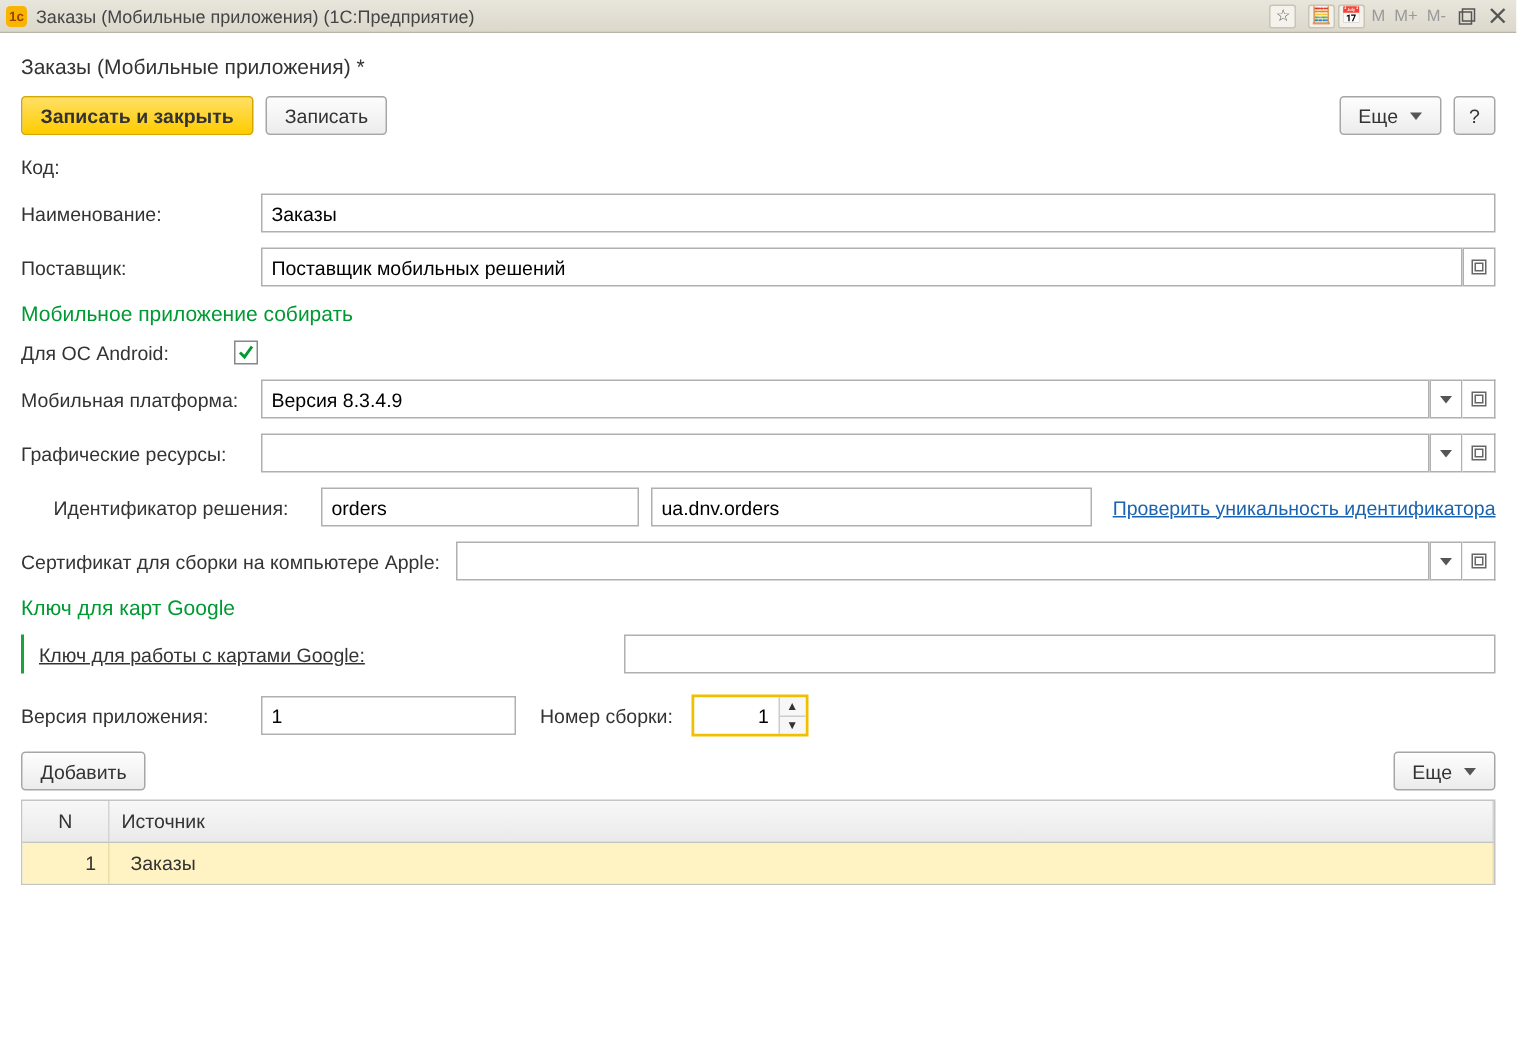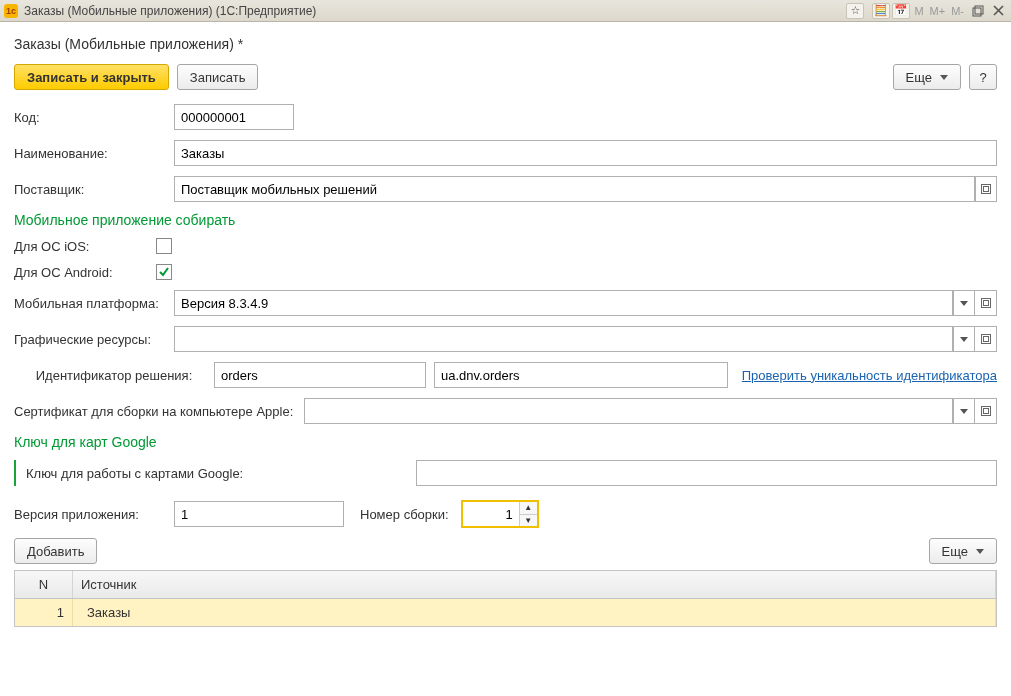--- a/index.html
+++ b/index.html
@@ -249,21 +249,20 @@
   <div class="toolbar">
     <button class="btn primary">Записать и закрыть</button>
     <button class="btn">Записать</button>
     <div class="grow"></div>
     <button class="btn more">Еще</button>
     <button class="btn help">?</button>
   </div>
 
   <div class="form-row">
     <span class="label w160">Код:</span>
-    <input type="text" class="field sm" value="000000001" style="">
   </div>
 
   <div class="form-row">
     <span class="label w160">Наименование:</span>
     <input type="text" class="field" style="flex: 1 1 0%;" value="Заказы">
   </div>
 
   <div class="form-row">
     <span class="label w160">Поставщик:</span>
     <div class="input-combo">
@@ -272,26 +271,20 @@
         <svg viewBox="0 0 12 12">
             <rect x="1.5" y="1.5" width="9" height="9" stroke="#666" fill="none"></rect>
             <rect x="3.5" y="3.5" width="5" height="5" stroke="#666" fill="none"></rect>
           </svg>
       </div>
     </div>
   </div>
 
   <div class="section-title">Мобильное приложение собирать</div>
 
-  <div class="form-row">
-    <span class="label" style="width:142px;">Для ОС iOS:</span>
-    <span class="check">
-      
-    </span>
-  </div>
 
   <div class="form-row">
     <span class="label" style="width:142px;">Для ОС Android:</span>
     <span class="check checked">
       <svg width="12" height="12" viewBox="0 0 12 12">
           <polyline points="2,6 5,9 10,2" stroke="#009933" stroke-width="2" fill="none"></polyline>
         </svg>
     </span>
   </div>
 
@@ -342,21 +335,21 @@
             <rect x="1.5" y="1.5" width="9" height="9" stroke="#666" fill="none"></rect>
             <rect x="3.5" y="3.5" width="5" height="5" stroke="#666" fill="none"></rect>
           </svg>
       </div>
     </div>
   </div>
 
   <div class="section-title">Ключ для карт Google</div>
 
   <div class="google-block">
-    <div class="form-row" style="margin-bottom:4px;">
+    <div class="form-row" style="margin-bottom:4px;text-decoration:underline;">
       <span class="label" style="width:360px;">Ключ для работы с картами Google:</span>
       <div style="width:30px;"></div>
       <input type="text" class="field" style="flex: 1 1 0%;" value="">
     </div>
   </div>
 
   <div class="form-row" style="margin-top:14px;">
     <span class="label w160">Версия приложения:</span>
     <input type="text" class="field" style="width: 170px;" value="1">
     <div style="width:16px;"></div>

